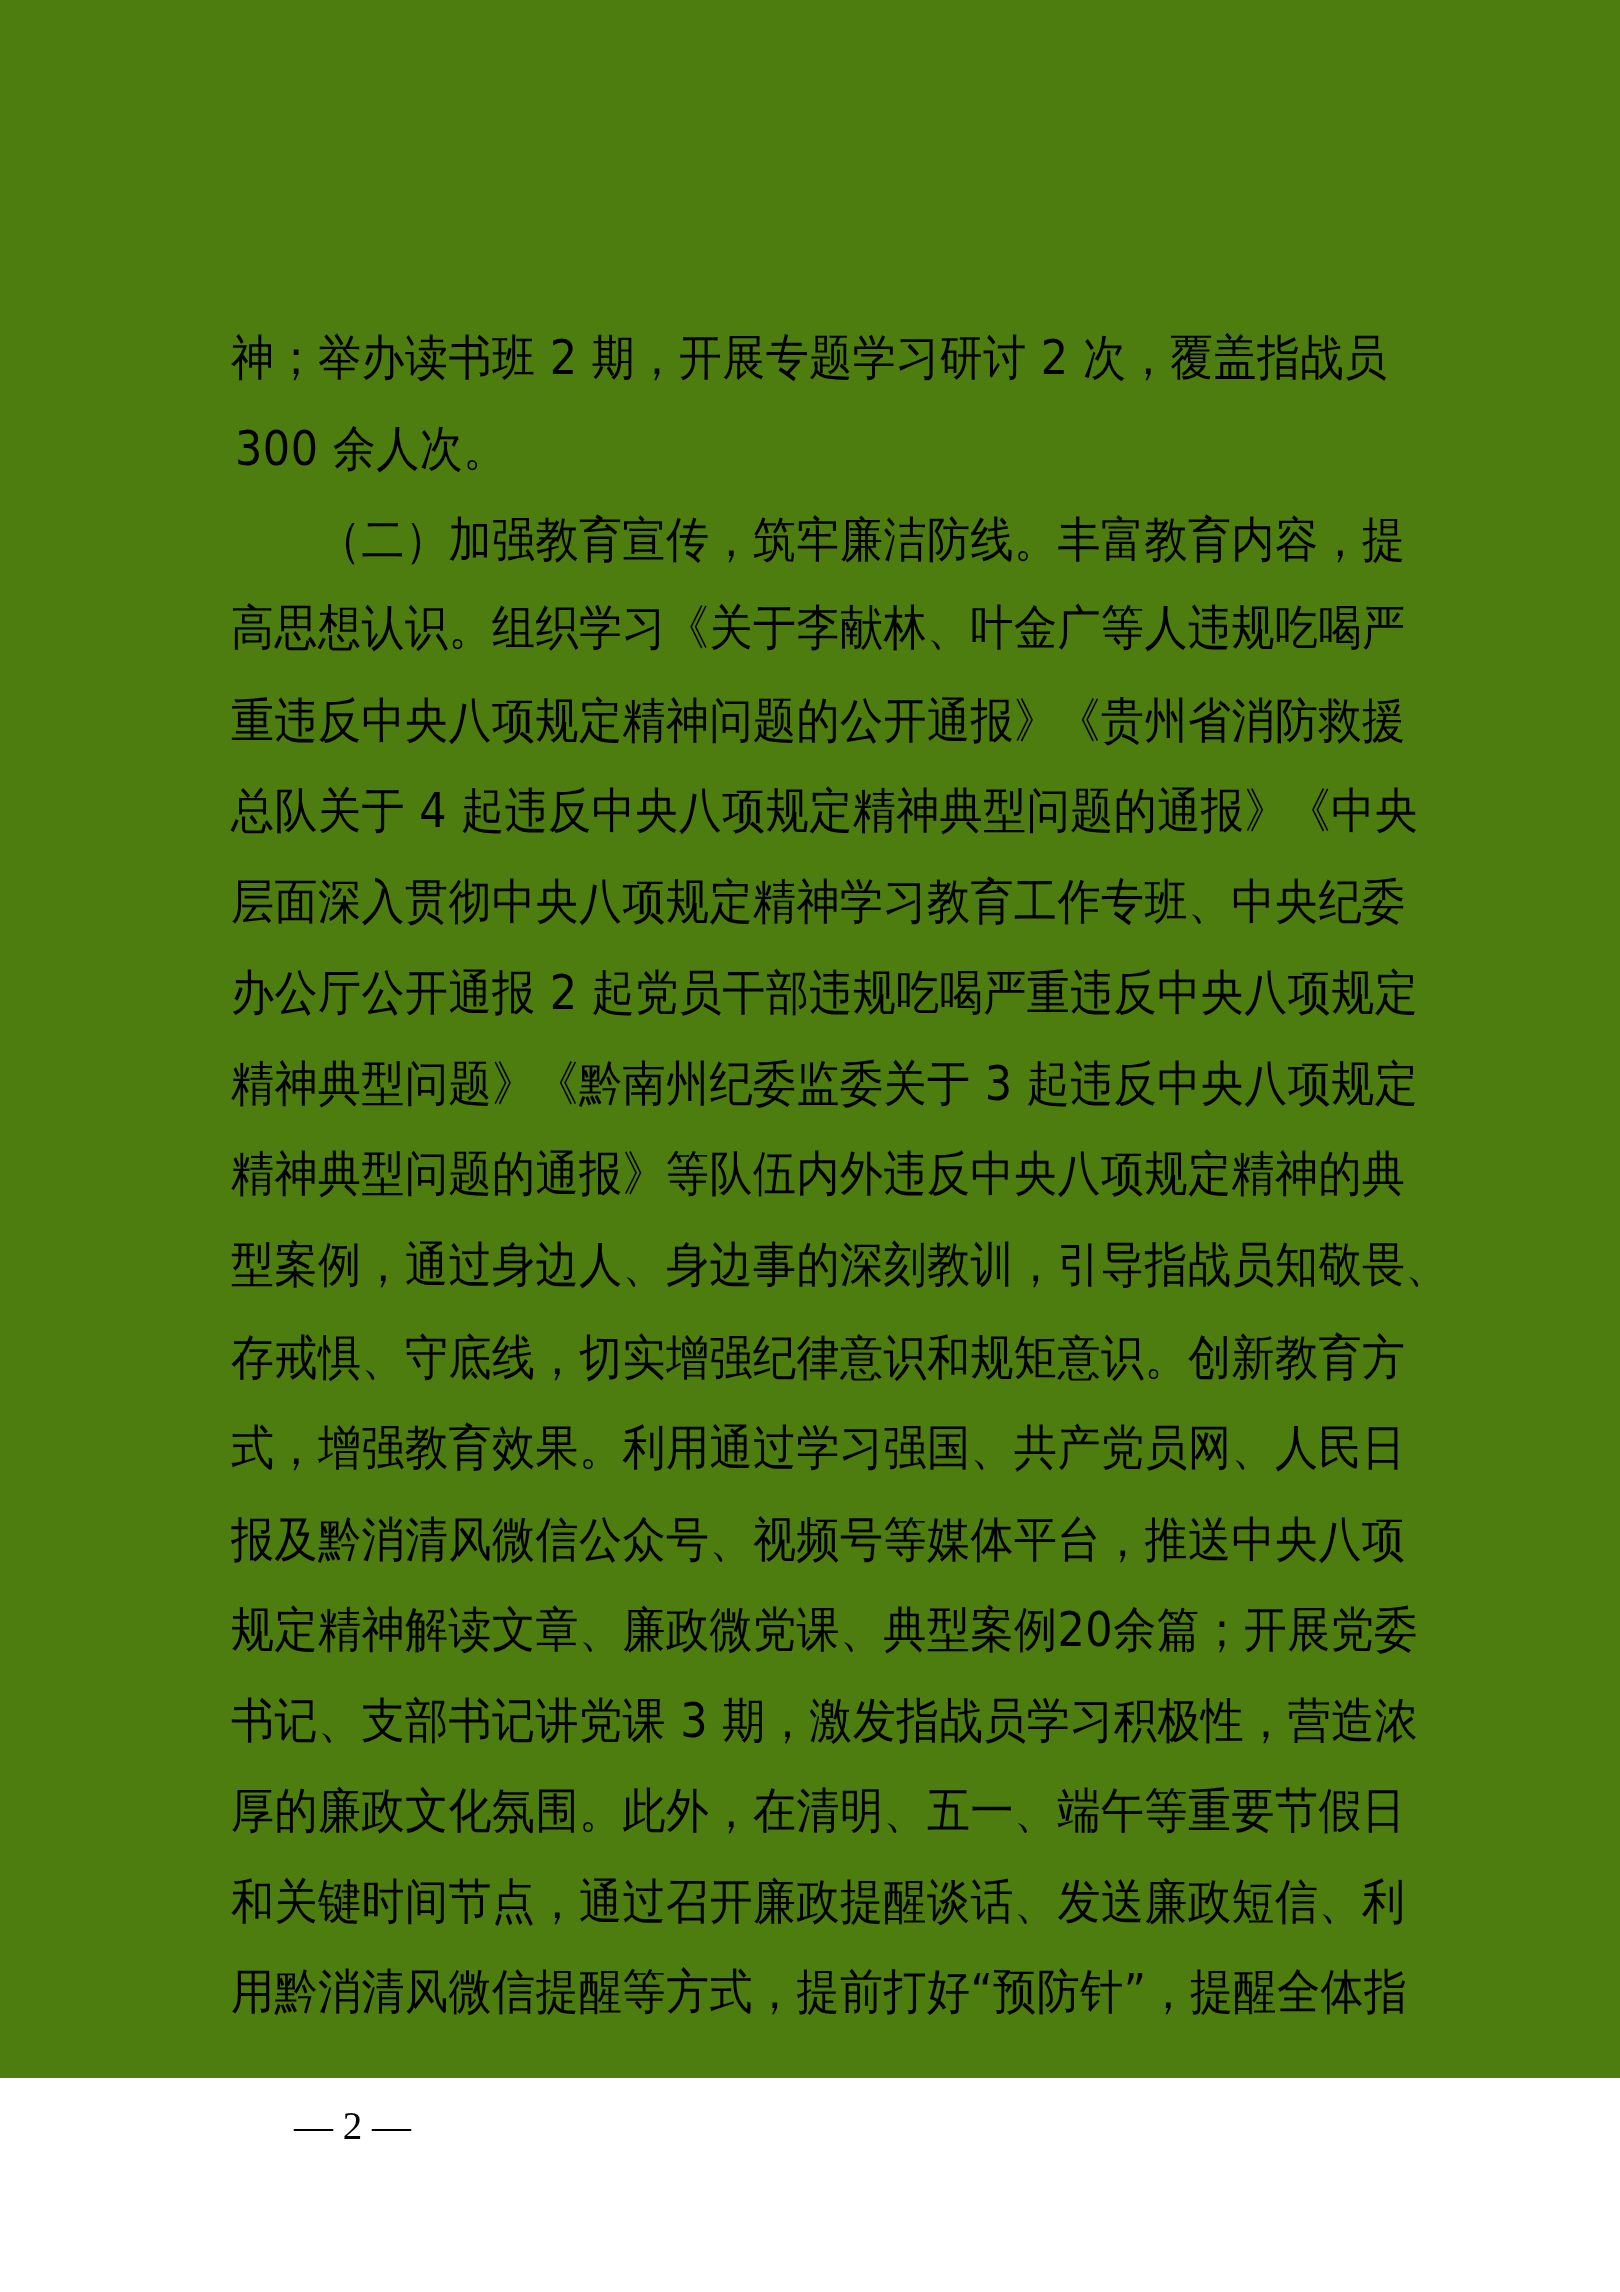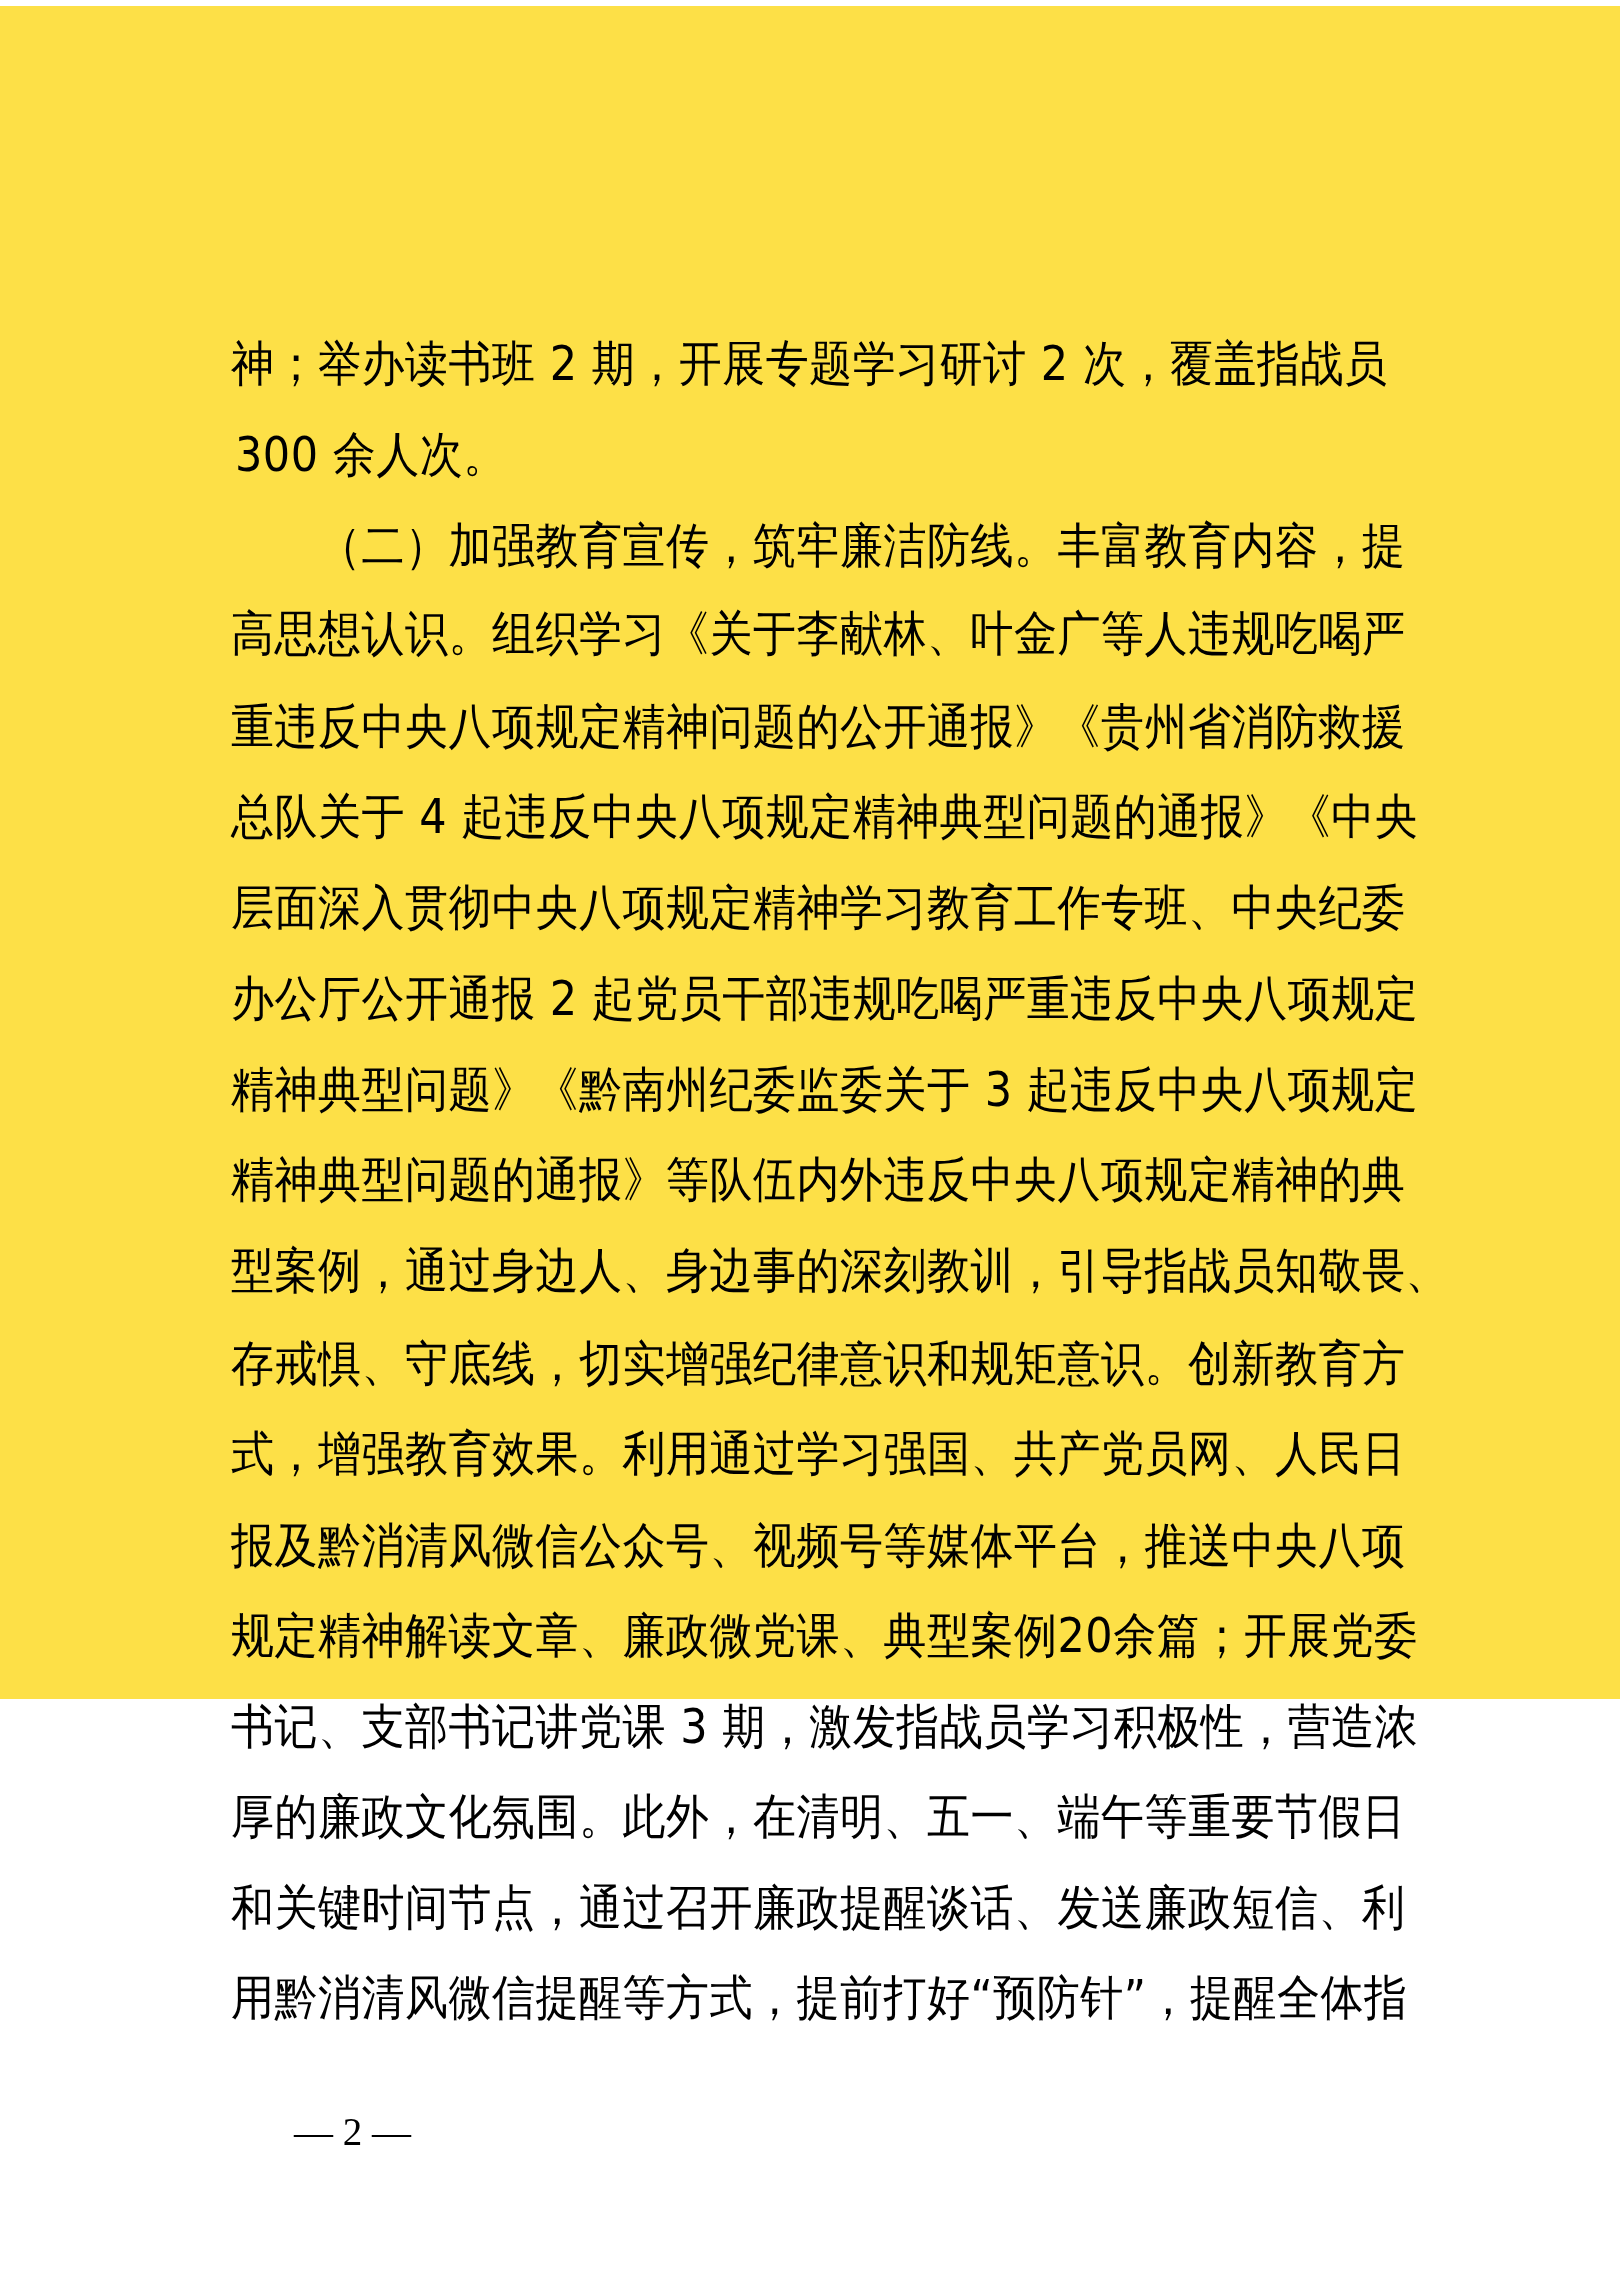--- a/index.html
+++ b/index.html
@@ -12,23 +12,22 @@
     height: 2293px;
     position: relative;
     overflow: hidden;
     color: #000000;
     font-family: "DejaVu Sans", "Liberation Sans", sans-serif;
   }
   .page {
     position: absolute;
     left: 0; top: 0;
     width: 1620px;
-    height: 1693px;
-    background: #fde047;
-    margin-top: 6px;
+    height: 2078px;
+    background: #4d7c0f;
   }
   .line {
     position: absolute;
     left: 231px;
     width: 1215px;
     height: 69px;
     font-size: 43px;
     line-height: 69px;
     white-space: nowrap;
     letter-spacing: 0.5px;

